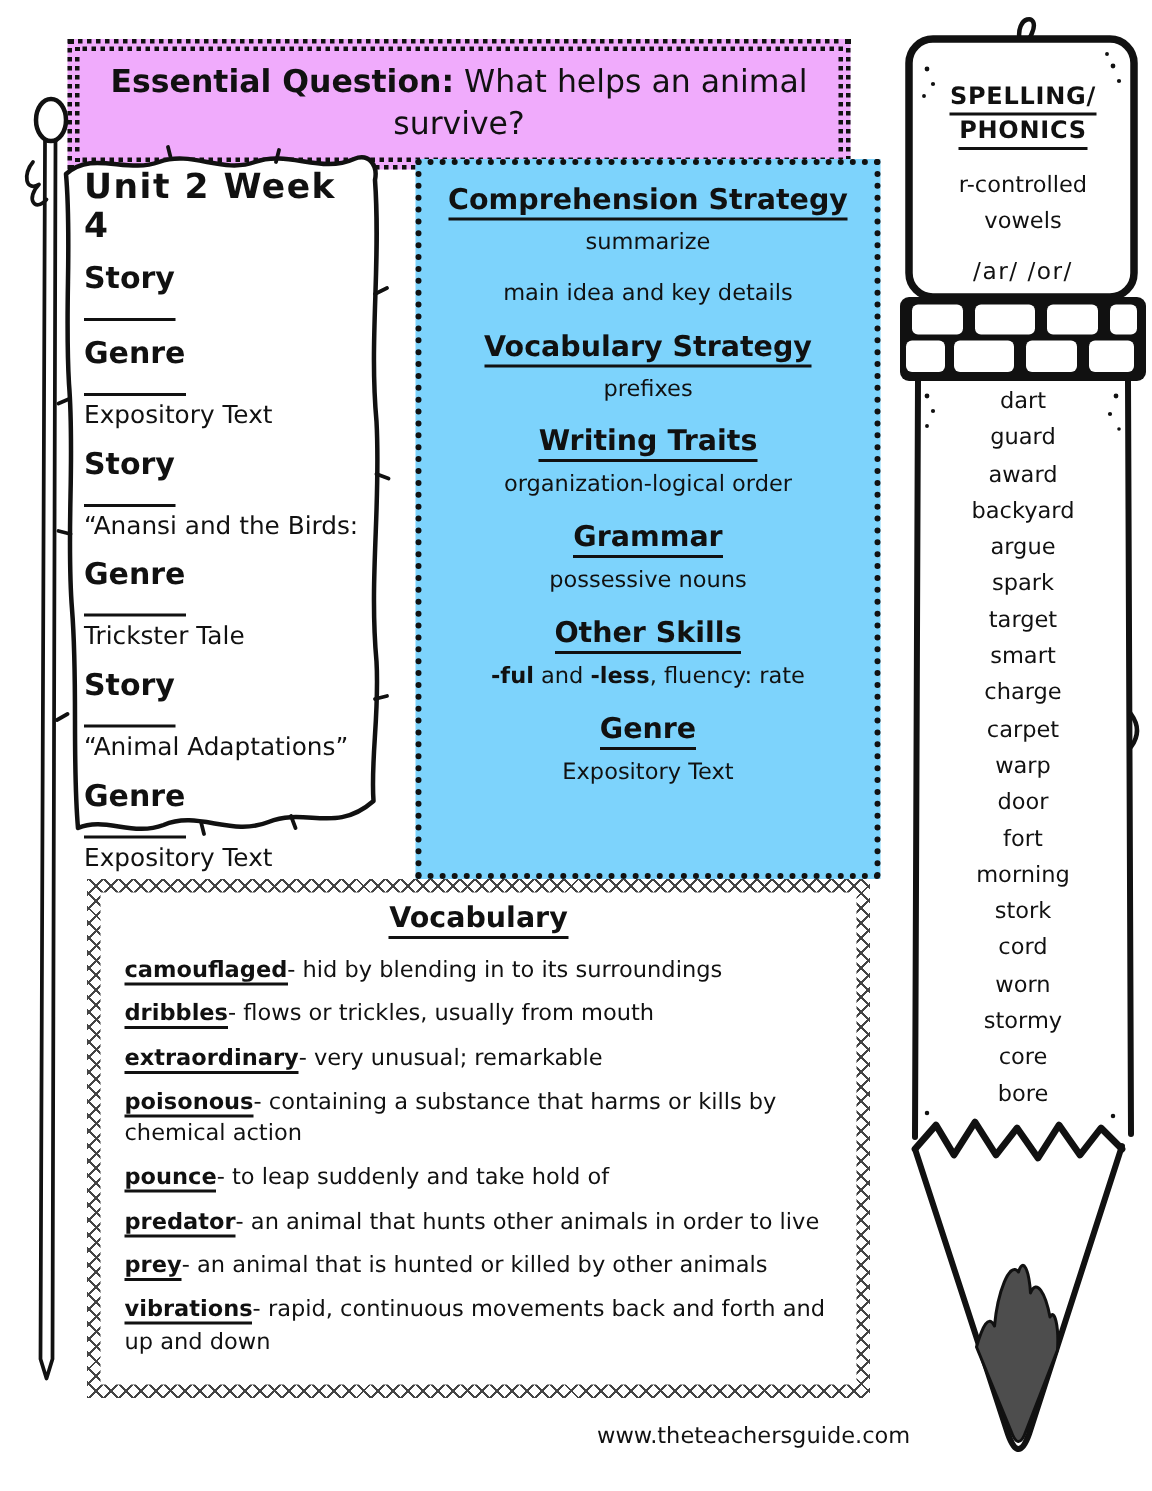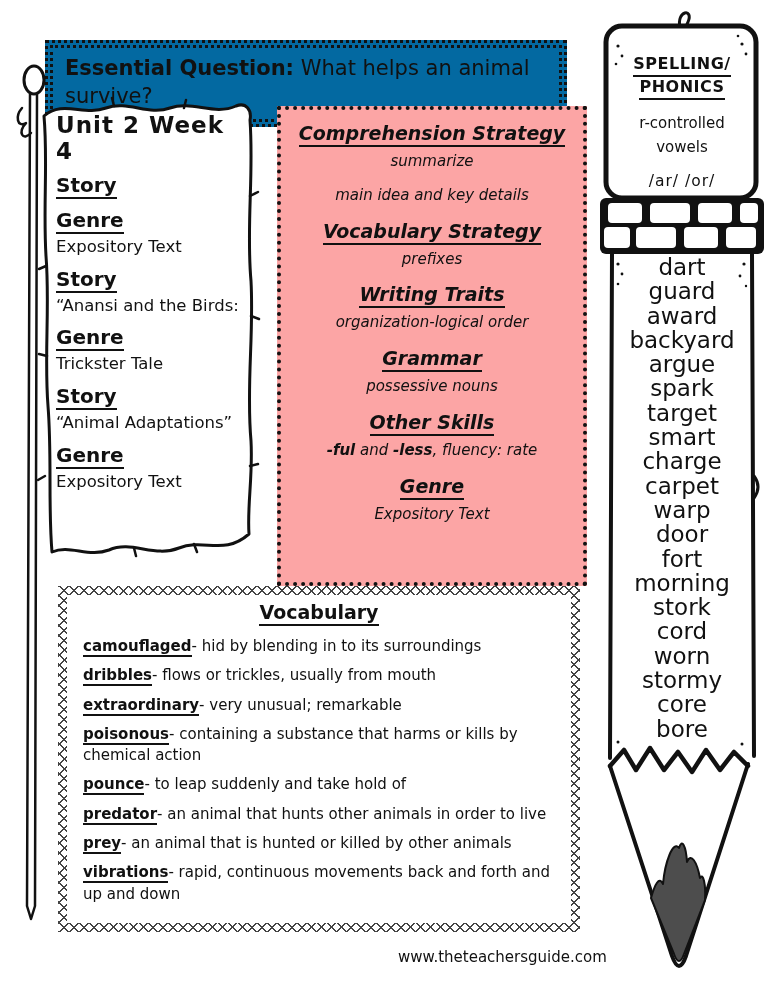--- a/index.html
+++ b/index.html
@@ -1,35 +1,35 @@
 <!DOCTYPE html>
 <html><head>
 <meta charset="utf-8">
 <style>
   html,body{margin:0;padding:0;background:#fff;}
   #page{position:relative;width:768px;height:994px;background:#fff;overflow:hidden;
         font-family:"DejaVu Sans",sans-serif;color:#111;}
 
   
-  .banner{position:absolute;left:45px;top:40px;width:522px;border:3px dotted #111;padding:2px;box-sizing:border-box;background:#0369a1;}
+  .banner{position:absolute;left:45px;top:26px;width:522px;border:3px dotted #111;padding:2px;box-sizing:border-box;background:#f0abfc;text-align:center;}
   .banner-inner{border:3px dotted #111;padding:6px 12px 8px 12px;font-size:21px;line-height:1.35;}
   .banner-inner b{font-weight:bold;}
 
   
   .flag-svg{position:absolute;left:14px;top:56px;width:250px;height:890px;}
   .flag-text{position:absolute;left:56px;top:112px;width:192px;}
   .flag-title{font-size:23px;font-weight:bold;letter-spacing:1px;margin-bottom:8px;}
   .flag-h{font-size:20px;font-weight:bold;margin-top:9px;margin-bottom:3px;}
-  .flag-h span{display:inline-block;border-bottom:2.5px solid #111;padding-bottom:0;}
+  .flag-h span{display:inline-block;border-bottom:2.5px solid #111;padding-bottom:15px;}
   .flag-v{font-size:16.5px;line-height:1.25;}
   .flag-v.italic{font-style:italic;}
 
   
   .skills{position:absolute;left:277px;top:106px;width:310px;height:480px;border:4px dotted #111;
-          box-sizing:border-box;padding:12px 6px;text-align:center;background:#fca5a5;font-style:italic;}
+          box-sizing:border-box;padding:12px 6px;text-align:center;background:#7dd3fc;}
   .sec{margin-bottom:15px;}
   .sec-h{font-size:19px;font-weight:bold;margin-bottom:5px;}
   .sec-h span{display:inline-block;border-bottom:2.5px solid #111;padding-bottom:1px;}
   .sec-d{font-size:15px;line-height:1.25;}
   .sec-d b{font-weight:bold;}
 
   
   .vocab{position:absolute;left:58px;top:586px;width:522px;height:346px;box-sizing:border-box;padding:9px;
          background-color:#fff;
          background-image:repeating-linear-gradient(45deg,#444 0 1.4px,transparent 1.4px 7px),
@@ -41,21 +41,21 @@
   .vword{font-weight:bold;border-bottom:2px solid #111;}
 
   
   .pencil-svg{position:absolute;left:596px;top:6px;width:172px;height:988px;}
   .spelling{position:absolute;left:612px;top:54px;width:140px;text-align:center;}
   .sp-title{font-size:16px;font-weight:bold;letter-spacing:.5px;line-height:1.3;}
   .sp-title span{display:inline-block;border-bottom:2px solid #111;}
   .sp-sub{font-size:15px;margin-top:11px;line-height:1.6;}
   .sp-ph{font-size:15.5px;margin-top:13px;letter-spacing:1px;}
   .wordlist{position:absolute;left:612px;top:255px;width:140px;text-align:center;
-            font-size:23px;line-height:24.3px;}
+            font-size:15px;line-height:24.3px;}
 
   
   .footer-left{position:absolute;left:30px;top:948px;font-size:15px;}
   .footer-right{position:absolute;left:398px;top:948px;font-size:15px;}
 </style>
 </head>
 <body>
 
 <div id="page">
 

